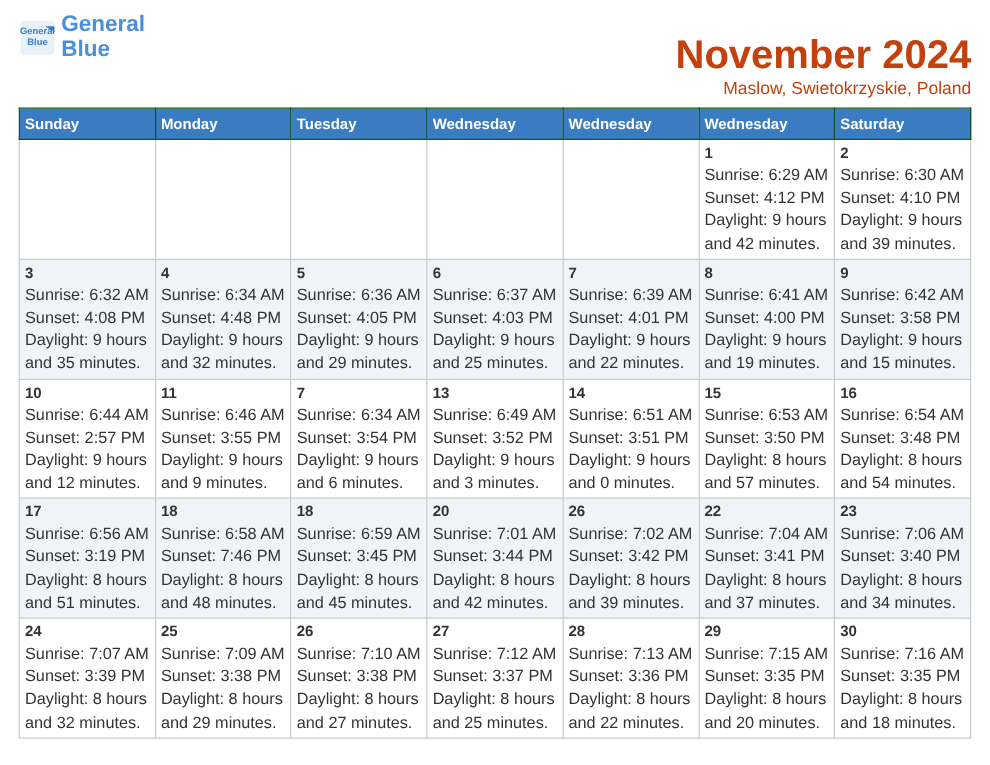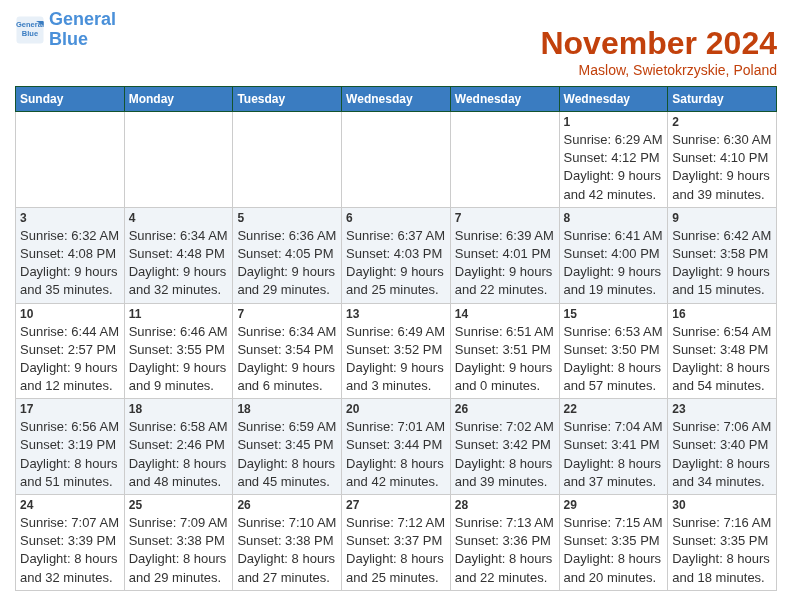--- a/index.html
+++ b/index.html
@@ -261,21 +261,21 @@
           <td>
             <span class="day-number">17</span>
             <div class="day-info">Sunrise: 6:56 AM
 Sunset: 3:19 PM
 Daylight: 8 hours
 and 51 minutes.</div>
           </td>
           <td>
             <span class="day-number">18</span>
             <div class="day-info">Sunrise: 6:58 AM
-Sunset: 2:46 PM
+Sunset: 7:46 PM
 Daylight: 8 hours
 and 48 minutes.</div>
           </td>
           <td>
             <span class="day-number">18</span>
             <div class="day-info">Sunrise: 6:59 AM
 Sunset: 3:45 PM
 Daylight: 8 hours
 and 45 minutes.</div>
           </td>

